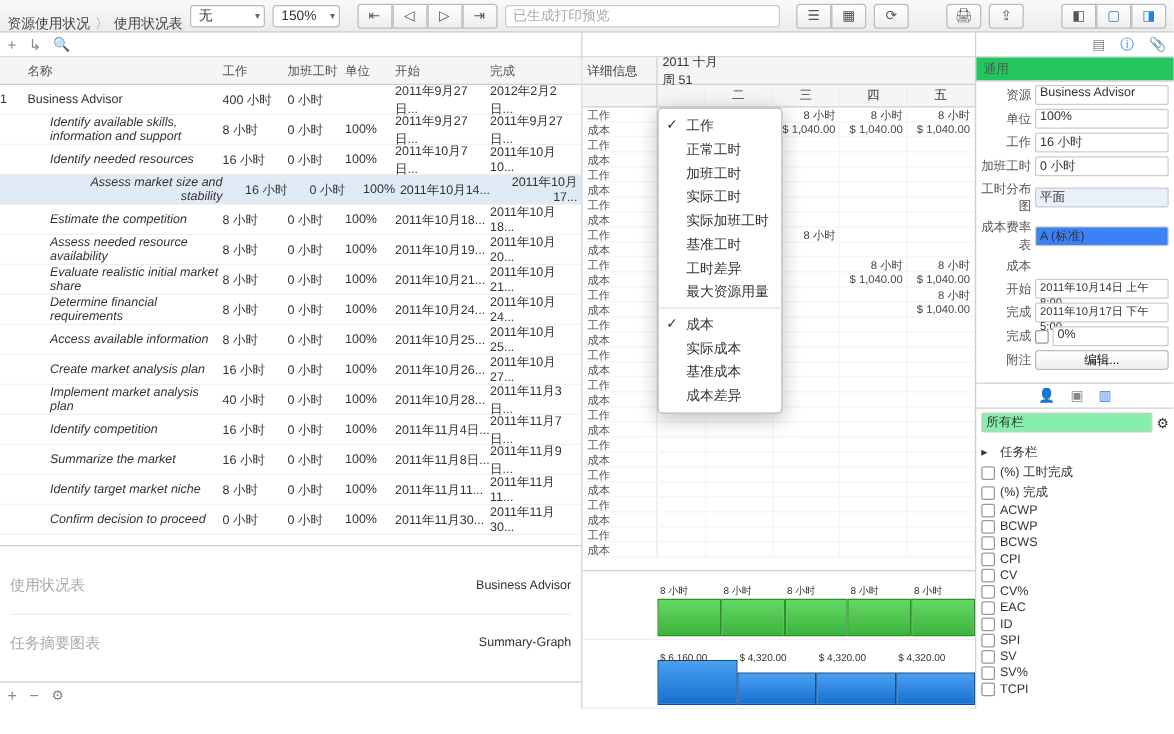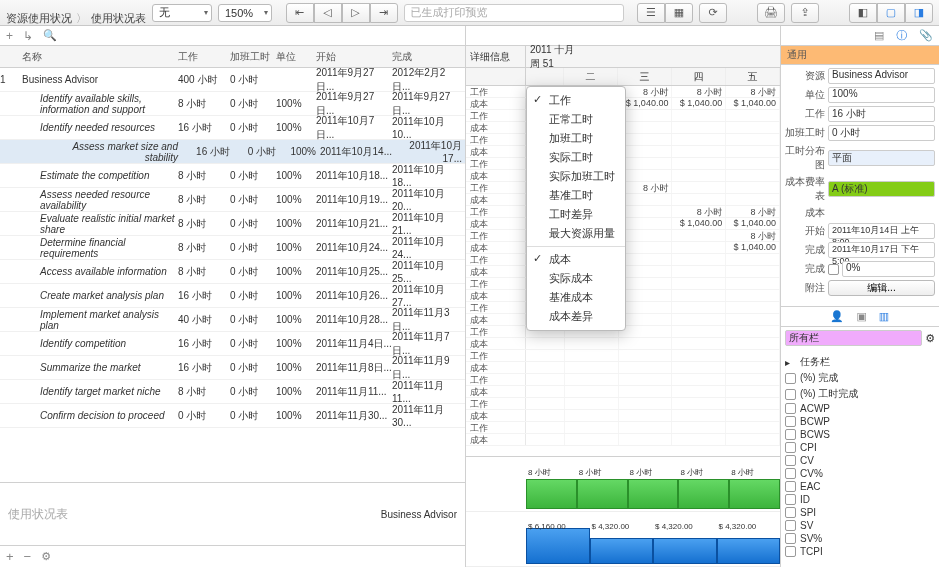--- a/index.html
+++ b/index.html
@@ -59,21 +59,21 @@
 .chartrow{height:55px; display:flex; border-bottom:1px solid #eee;}
 .chartlbl{width:60px;}
 .chartcells{flex:1; display:flex; position:relative;}
 .bar{flex:1; margin:0; position:relative;}
 .gbar{background:linear-gradient(#64d864,#3cb43c); height:30px; margin-top:22px; border:1px solid #2a902a;}
 .bbar{background:linear-gradient(#4aa0f0,#1570d0); height:26px; margin-top:26px; border:1px solid #0a50a0;}
 .barlbl{position:absolute; top:10px; left:2px; font-size:8px; color:#333;}
 
 .right{ width: 158px; display:flex; flex-direction:column;}
 .rtabs{height:20px; border-bottom:1px solid #d0d0d0; display:flex; align-items:center; justify-content:flex-end; gap:12px; padding:0 6px; color:#888;}
-.rhead{background:#fdba74; border-bottom:1px solid #d0d0d0; padding:2px 6px; font-size:10px; color:#555;}
+.rhead{background:#22c55e; border-bottom:1px solid #d0d0d0; padding:2px 6px; font-size:10px; color:#555;}
 .form{padding:3px 4px; font-size:10px;}
 .frow{display:flex; align-items:center; margin-bottom:3px; gap:3px;}
 .flabel{width:40px; text-align:right; color:#555;}
 .finput{flex:1; border:1px solid #ccc; border-radius:2px; height:16px; padding:0 3px; font-size:10px; background:#fff;}
 .fbtn{flex:1; border:1px solid #bbb; border-radius:3px; height:16px; font-size:10px; background:linear-gradient(#fff,#eee);}
 .rpanel2{border-top:1px solid #d0d0d0; margin-top:4px;}
 .list{font-size:10px; padding:2px;}
 .li{display:flex; align-items:center; gap:4px; padding:1px 2px;}
 .cb{width:11px; height:11px; border:1px solid #999; border-radius:2px; background:#fff;}
 
@@ -271,20 +271,24 @@
           <div class="col-ot">0 小时</div>
           <div class="col-unit">100%</div>
           <div class="col-start">2011年11月30...</div>
           <div class="col-end">2011年11月30...</div>
         </div>
       </div>
     <div class="summary">
       <div class="sumrow">
           <span class="sname">使用状况表</span>
           <span style="color:#333;font-size:10px">Business Advisor</span>
+        </div>
+      <div class="sumrow" style="border-top:1px solid #eee">
+          <span class="sname">任务摘要图表</span>
+          <span style="color:#333;font-size:10px">Summary-Graph</span>
         </div>
     </div>
     <div class="footer">
       <span>+</span>
       <span>−</span>
       <span style="font-size:11px">⚙</span>
     </div>
   </div>
 
   <div class="mid">
@@ -694,21 +698,21 @@
       <div class="frow">
           <div class="flabel">加班工时</div>
           <div class="finput">0 小时</div>
         </div>
       <div class="frow">
           <div class="flabel">工时分布图</div>
           <div class="finput" style="background:#e8f0fb">平面</div>
         </div>
       <div class="frow">
           <div class="flabel">成本费率表</div>
-          <div class="finput" style="background:#84cc16">A (标准)</div>
+          <div class="finput" style="background:#3b82f6">A (标准)</div>
         </div>
       <div class="frow">
           <div class="flabel">成本</div>
           <div style="flex:1"></div>
         </div>
       <div class="frow">
           <div class="flabel">开始</div>
           <div class="finput" style="font-size:9px">2011年10月14日 上午8:00</div>
         </div>
       <div class="frow">
@@ -726,35 +730,35 @@
         </div>
     </div>
 
     <div class="rpanel2">
       <div class="rtabs" style="justify-content:center">
         <span>👤</span>
         <span>▣</span>
         <span style="color:#2a7de1">▥</span>
       </div>
       <div class="frow" style="padding:3px 4px">
-          <div class="finput" style="background:#f0abfc">所有栏</div>
+          <div class="finput" style="background:#86efac">所有栏</div>
           <span>⚙</span>
         </div>
       <div class="list" id="colslist">
           <div class="li">
             <span style="width:11px">▸</span>
             <span>任务栏</span>
           </div>
           <div class="li">
             <span class="cb"></span>
+            <span>(%) 工时完成</span>
+          </div>
+          <div class="li">
+            <span class="cb"></span>
             <span>(%) 完成</span>
-          </div>
-          <div class="li">
-            <span class="cb"></span>
-            <span>(%) 工时完成</span>
           </div>
           <div class="li">
             <span class="cb"></span>
             <span>ACWP</span>
           </div>
           <div class="li">
             <span class="cb"></span>
             <span>BCWP</span>
           </div>
           <div class="li">

